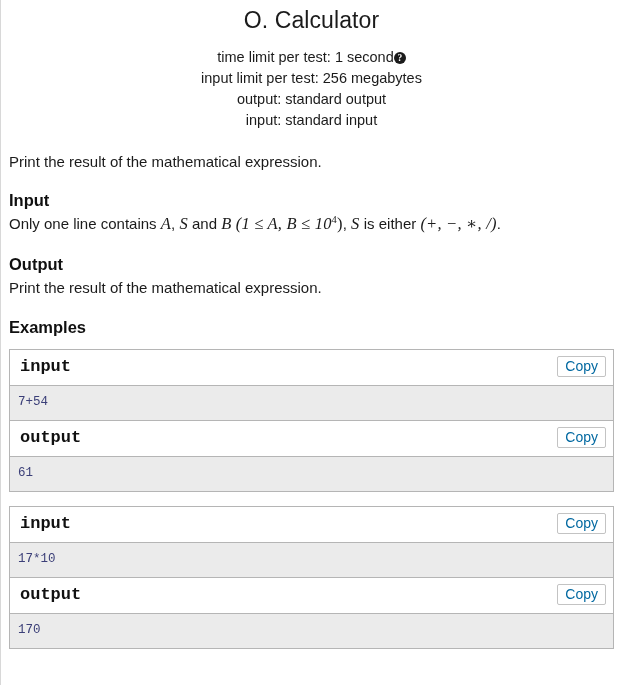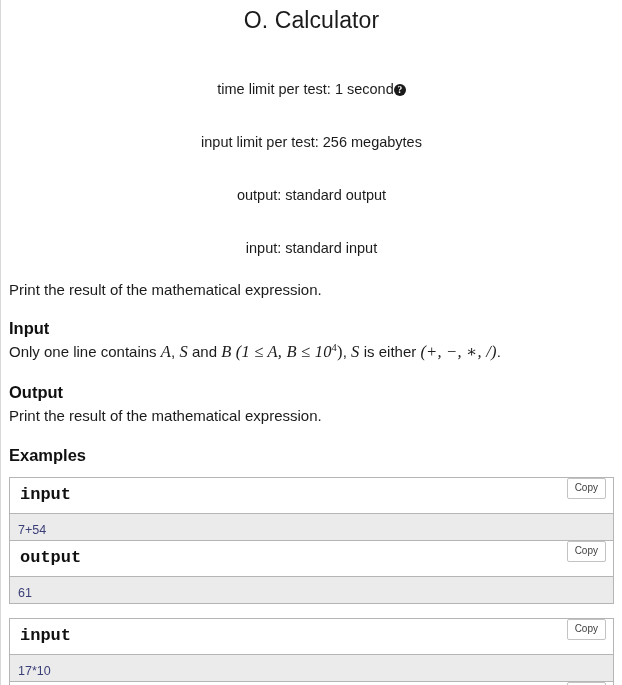--- a/index.html
+++ b/index.html
@@ -40,21 +40,20 @@
     letter-spacing: 0.1px;
     margin: 0;
     padding: 3px 0 13px 0;
     color: #1b1b1b;
   }
   .limit-line {
     font-size: 14.5px;
     line-height: 21px;
     color: #1b1b1b;
     white-space: nowrap;
-    margin-top: 32px;
   }
   .limit-label { }
   .limit-value { }
 
   .help-icon {
     display: inline-block;
     width: 12px;
     height: 12px;
     border-radius: 50%;
     background: #1b1b1b;
@@ -127,42 +126,42 @@
     font-weight: 700;
     color: #111;
     padding: 7px 10px 8px 10px;
     background: #fff;
     border-bottom: 1px solid #b5b5b5;
     line-height: 20px;
   }
 
   .copy-btn {
     position: absolute;
-    top: 0;
+    top: 6px;
     right: 7px;
     font-family: "Liberation Sans", sans-serif;
-    font-size: 10px;
+    font-size: 14px;
     font-weight: 400;
-    color: #404040;
+    color: #0369a1;
     background: #fff;
     border: 1px solid #c3c3c3;
     border-radius: 2px;
     padding: 2px 7px 3px 7px;
     line-height: 14px;
     cursor: pointer;
   }
 
   .io-content {
-    font-family: Liberation Sans, sans-serif;
+    font-family: Liberation Mono, monospace;
     font-size: 12.5px;
     line-height: 16px;
     color: #3b3f78;
     background: #ebebeb;
     border-bottom: 1px solid #b5b5b5;
-    padding: 8px 10px 2px 8px;
+    padding: 8px 10px 10px 8px;
     white-space: pre;
     margin: 0;
   }
 </style>
 </head>
 <body>
 
 <div class="page">
   <div class="problem-statement">
 

